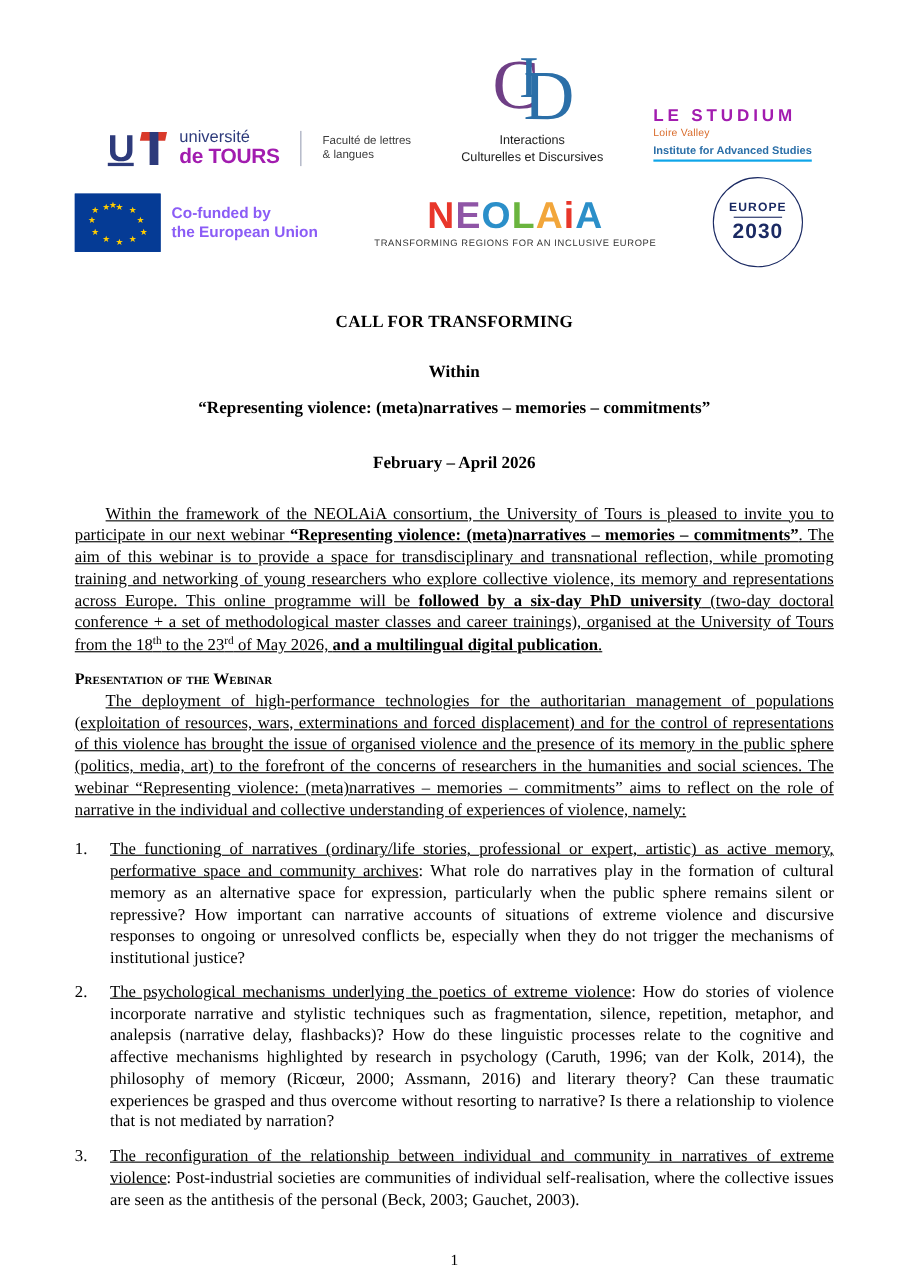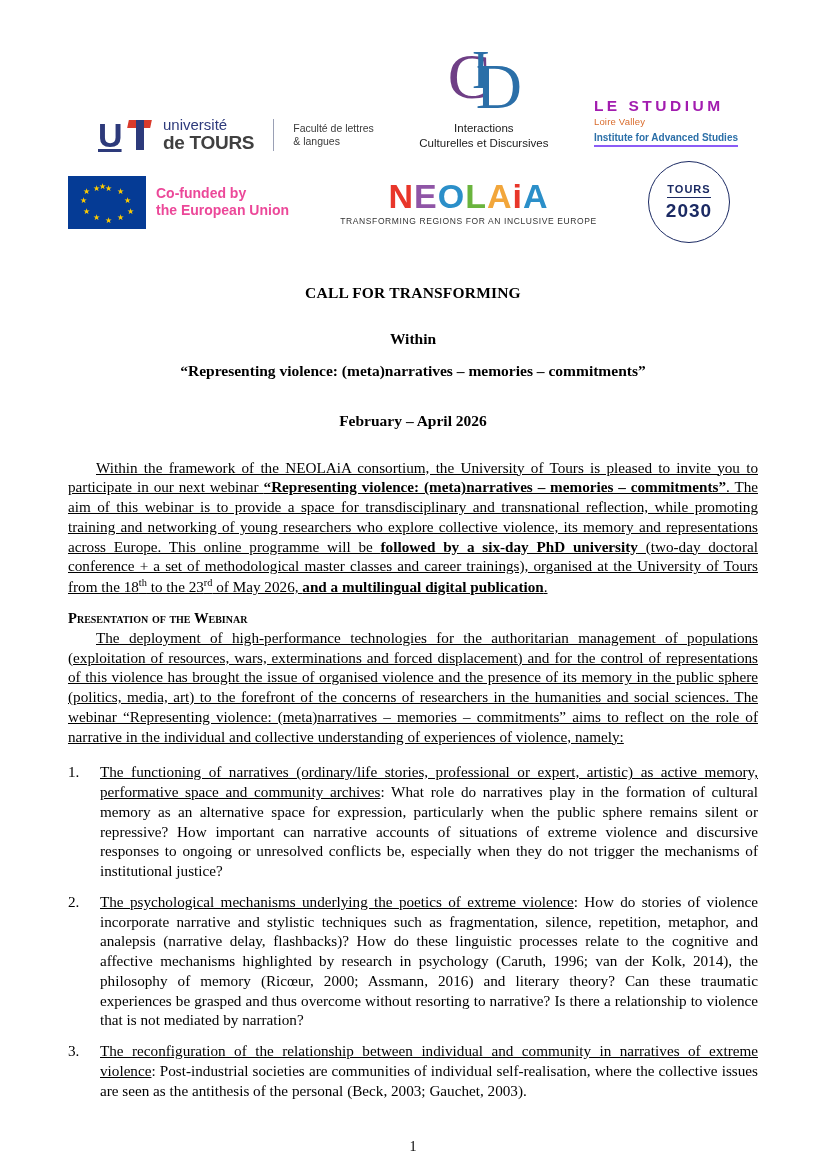--- a/index.html
+++ b/index.html
@@ -83,21 +83,21 @@
   }
   .ut-text .l1 {
     font-family: "Liberation Sans", sans-serif;
     font-size: 15px;
     color: #2d3a7b;
   }
   .ut-text .l2 {
     font-family: "Liberation Sans", sans-serif;
     font-size: 19px;
     font-weight: bold;
-    color: #404040;
+    color: #a21caf;
     letter-spacing: -0.3px;
   }
   .ut-div {
     width: 1px;
     height: 32px;
     background: #9aa0b5;
     margin: 0 10px;
   }
   .ut-fac {
     font-family: "Liberation Sans", sans-serif;
@@ -170,21 +170,21 @@
     font-size: 9.5px;
     color: #d96b2b;
     letter-spacing: 0.2px;
     margin-top: 1px;
   }
   .ls-3 {
     font-family: "Liberation Sans", sans-serif;
     font-size: 10px;
     font-weight: bold;
     color: #2b6fa8;
-    border-bottom: 2px solid #8b5cf6;
+    border-bottom: 2px solid #0ea5e9;
     padding-bottom: 2px;
     display: inline-block;
   }
 
   
   .logo-eu {
     display: flex;
     align-items: center;
     gap: 10px;
   }
@@ -198,21 +198,21 @@
   .eu-star {
     position: absolute;
     color: #ffcc00;
     font-size: 8px;
     line-height: 8px;
   }
   .eu-text {
     font-family: "Liberation Sans", sans-serif;
     font-size: 14px;
     font-weight: bold;
-    color: #ec4899;
+    color: #8b5cf6;
     line-height: 1.25;
   }
 
   
   .logo-neolaia {
     text-align: center;
   }
   .neo-word {
     font-family: "Liberation Sans", sans-serif;
     font-size: 34px;
@@ -406,21 +406,21 @@
         <div>the European Union</div>
       </div>
     </div>
 
     <div class="logo-neolaia">
       <div class="neo-word"><span style="color:#e8362a">N</span><span style="color:#8f55a6">E</span><span style="color:#2b8fc9">O</span><span style="color:#6ab43e">L</span><span style="color:#f2a63b">A</span><span style="color:#e8362a">i</span><span style="color:#2b8fc9">A</span></div>
       <div class="neo-sub">TRANSFORMING REGIONS FOR AN INCLUSIVE EUROPE</div>
     </div>
 
     <div class="logo-france">
-      <div class="fr-1">TOURS</div>
+      <div class="fr-1">EUROPE</div>
       <div class="fr-bar"></div>
       <div class="fr-2">2030</div>
     </div>
 
   </div>
 
   <div class="doc">
 
     <h1 class="title">CALL FOR TRANSFORMING</h1>
 

